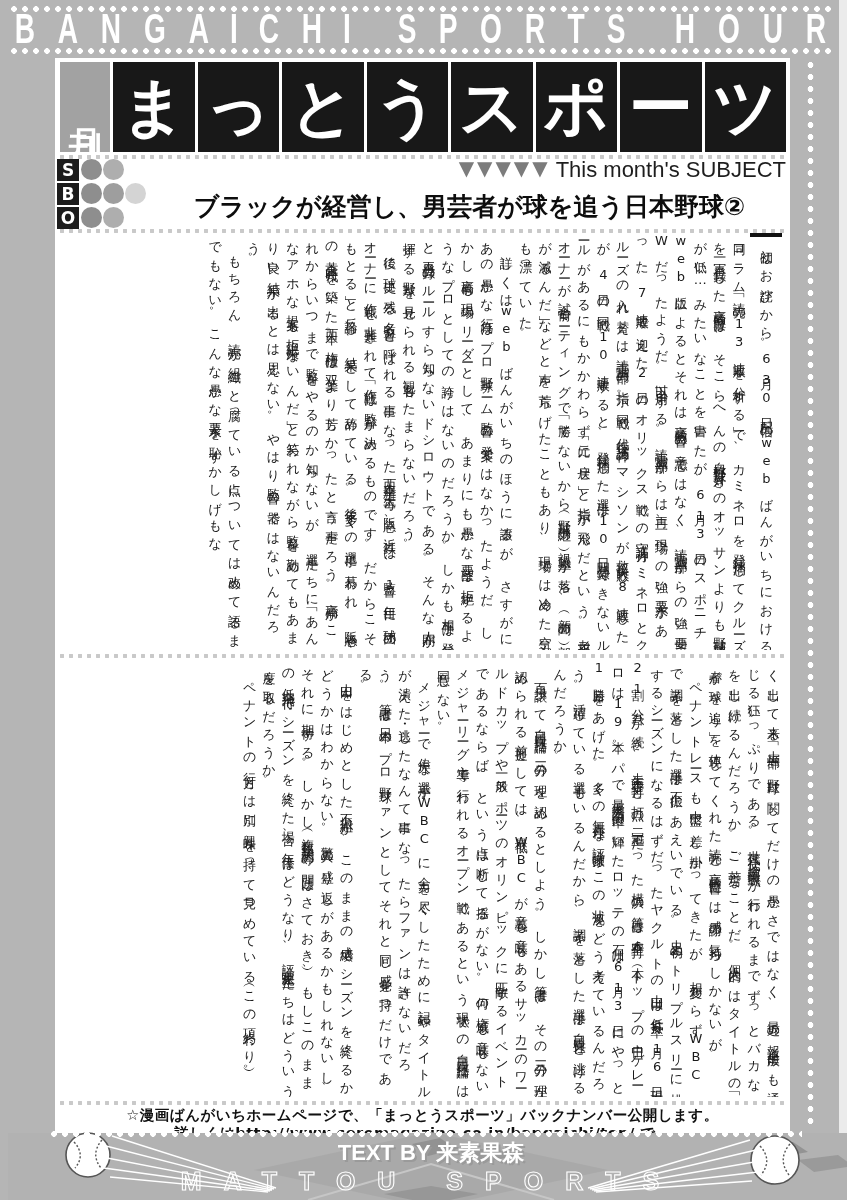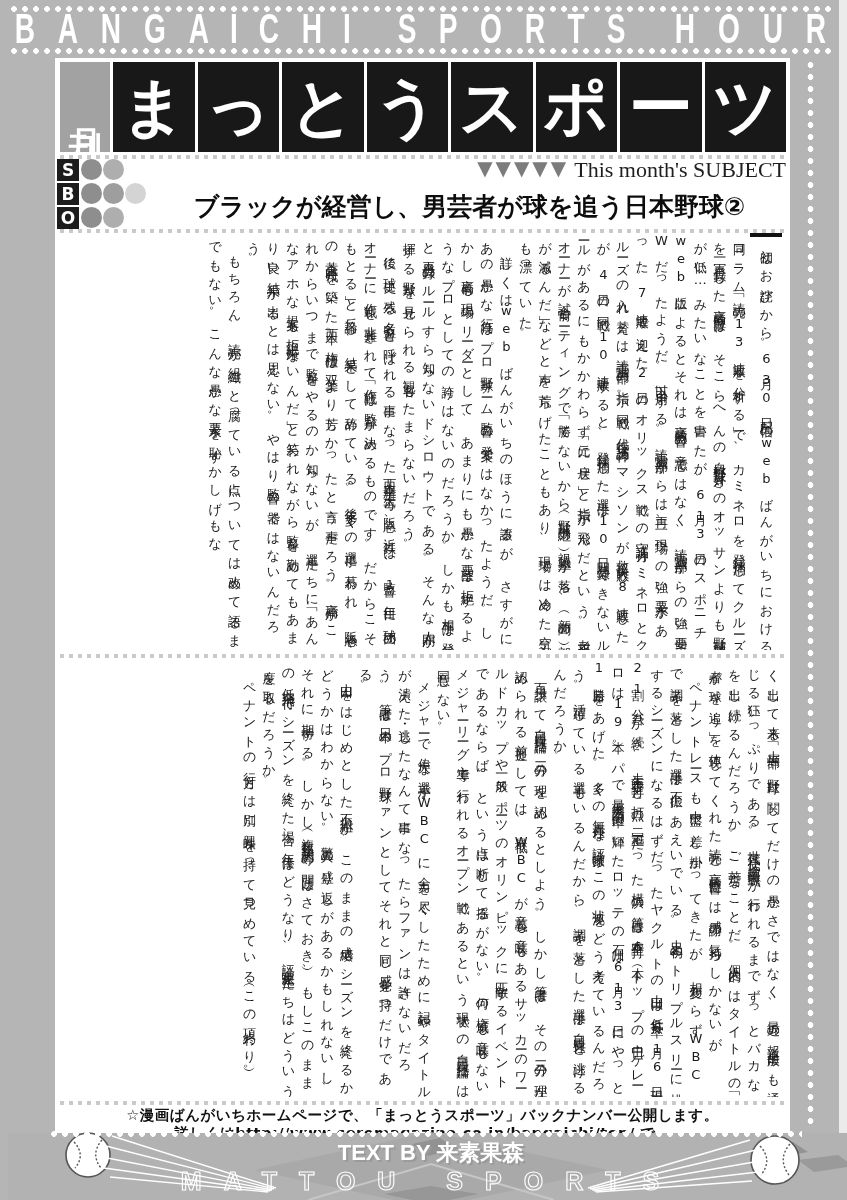--- a/index.html
+++ b/index.html
@@ -26,21 +26,21 @@
   .kan-box{width:50px;background:#a2a2a2;color:#ffffff;display:flex;align-items:center;justify-content:center;writing-mode:vertical-rl;text-orientation:upright;font-size:33px;font-weight:700;letter-spacing:4px;}
   .mast-boxes{flex:1;display:flex;gap:3px;}
   .mast-box{flex:1;background:#181818;color:#ffffff;display:flex;align-items:center;justify-content:center;font-size:64px;font-weight:700;font-family:"DejaVu Serif",serif;}
   
   .sbo{left:2px;top:100px;width:120px;}
   .sbo-row{display:flex;align-items:center;margin-bottom:1px;height:23px;}
   .sbo-letter{width:22px;height:22px;background:#1c1c1c;color:#ffffff;font-weight:700;font-size:17px;display:flex;align-items:center;justify-content:center;margin-right:2px;}
   .sbo-dot{width:21px;height:21px;border-radius:50%;margin-right:1px;}
   .subject-line{right:4px;top:98px;text-align:right;white-space:nowrap;}
   .subject-arrows{color:#7c7c7c;font-size:20px;letter-spacing:3px;vertical-align:2px;}
-  .subject-label{font-family:Liberation Serif, serif;font-size:22px;color:#1e1e1e;}
+  .subject-label{font-family:Liberation Sans, sans-serif;font-size:22px;color:#1e1e1e;}
   .headline{left:96px;right:2px;top:126px;height:44px;display:flex;align-items:center;justify-content:center;font-size:25px;font-weight:900;color:#0d0d0d;letter-spacing:0;white-space:nowrap;}
   
   .vband{
     writing-mode:vertical-rl;text-orientation:upright;
     left:10px;right:7px;overflow:hidden;
     font-size:13px;line-height:19.4px;letter-spacing:3px;
     color:#1b1b1b;text-align:start;
   }
   .vband p{margin:0;padding:0;text-indent:1em;}
   .vband p.noindent{text-indent:0;}

